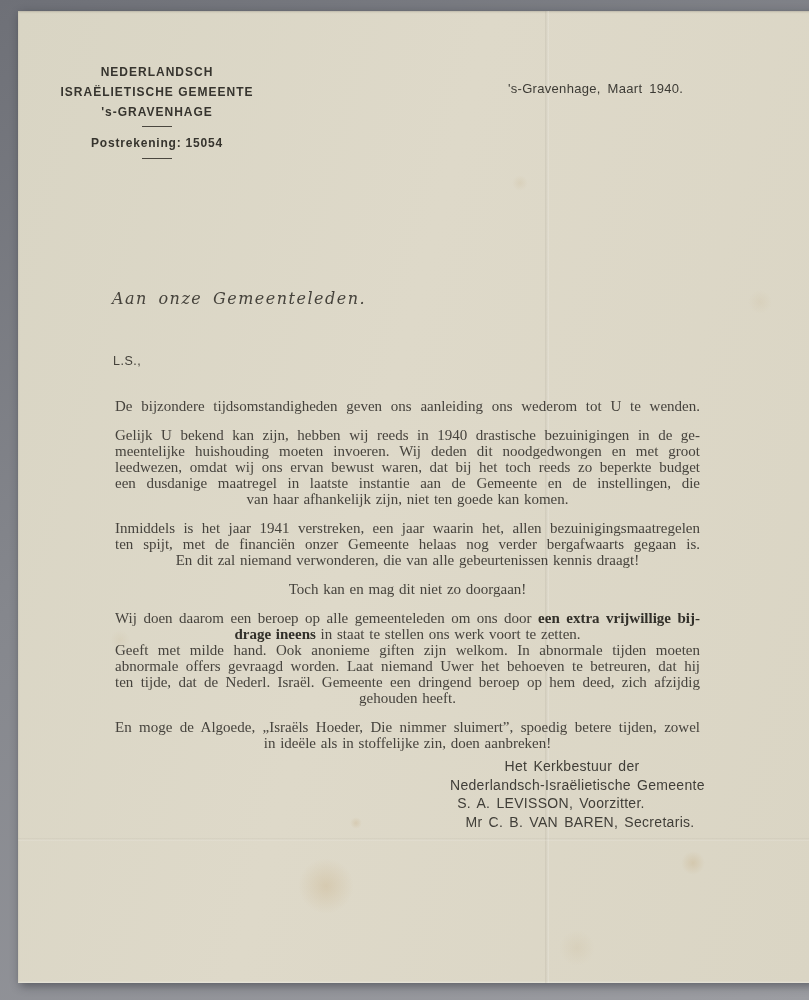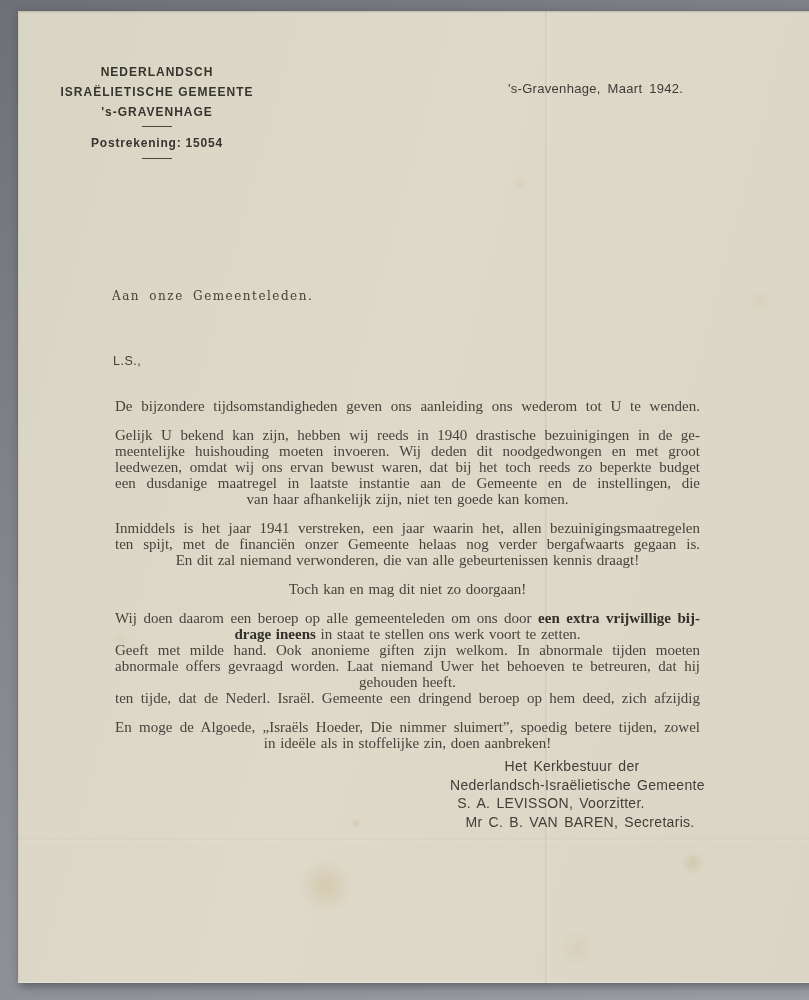--- a/index.html
+++ b/index.html
@@ -60,22 +60,22 @@
   .postal { font-size: 12px; font-weight: 700; letter-spacing: 0.8px; line-height: 20px; }
 
   .dateline {
     position: absolute; left: 490px; top: 70px;
     font-size: 13px; letter-spacing: 0.3px; word-spacing: 3px;
     color: #3d3b35; white-space: nowrap;
   }
 
   .salutation {
     position: absolute; left: 94px; top: 278px;
-    font-family: "DejaVu Serif", serif; 
-    font-size: 12px; letter-spacing: 1.5px; word-spacing: 4px;
+    font-family: "DejaVu Serif", serif; font-style: italic;
+    font-size: 16px; letter-spacing: 1.5px; word-spacing: 4px;
     color: #45423b; white-space: nowrap;
   }
   .greeting {
     position: absolute; left: 95px; top: 343px;
     font-size: 12.5px; letter-spacing: 0.5px; color: #45423b;
   }
 
   
   .letter-body {
     position: absolute; left: 97px; top: 387px; width: 585px;
@@ -117,21 +117,21 @@
 
     <div class="letterhead">
       <div class="lh-line">NEDERLANDSCH</div>
       <div class="lh-line">ISRAËLIETISCHE GEMEENTE</div>
       <div class="lh-line">'s-GRAVENHAGE</div>
       <hr class="lh-rule">
       <div class="postal">Postrekening: 15054</div>
       <hr class="lh-rule lh-rule2">
     </div>
 
-    <div class="dateline">'s-Gravenhage, Maart 1942.</div>
+    <div class="dateline">'s-Gravenhage, Maart 1940.</div>
 
     <div class="salutation">Aan onze Gemeenteleden.</div>
 
     <div class="greeting">L.S.,</div>
 
     <div class="letter-body">
         <div class="para">
           <div class="line j"><span>De bijzondere tijdsomstandigheden geven ons aanleiding ons wederom tot U te wenden.</span></div>
         </div>
         <div class="para">
@@ -149,22 +149,22 @@
         <div class="para">
           <div class="line"><span>Toch kan en mag dit niet zo doorgaan!</span></div>
         </div>
         <div class="para tight">
           <div class="line j"><span>Wij doen daarom een beroep op alle gemeenteleden om ons door </span><span class="b">een extra vrijwillige bij-</span></div>
           <div class="line"><span class="b">drage ineens</span><span> in staat te stellen ons werk voort te zetten.</span></div>
         </div>
         <div class="para">
           <div class="line j"><span>Geeft met milde hand. Ook anonieme giften zijn welkom. In abnormale tijden moeten</span></div>
           <div class="line j"><span>abnormale offers gevraagd worden. Laat niemand Uwer het behoeven te betreuren, dat hij</span></div>
+          <div class="line j"><span>ten tijde, dat de Nederl. Israël. Gemeente een dringend beroep op hem deed, zich afzijdig</span></div>
           <div class="line"><span>gehouden heeft.</span></div>
-          <div class="line j"><span>ten tijde, dat de Nederl. Israël. Gemeente een dringend beroep op hem deed, zich afzijdig</span></div>
         </div>
         <div class="para">
           <div class="line j"><span>En moge de Algoede, „Israëls Hoeder, Die nimmer sluimert”, spoedig betere tijden, zowel</span></div>
           <div class="line"><span>in ideële als in stoffelijke zin, doen aanbreken!</span></div>
         </div>
       </div>
 
     <div class="signature">
       <div class="sig-line">Het Kerkbestuur der</div>
       <div class="sig-line">Nederlandsch-Israëlietische Gemeente</div>

